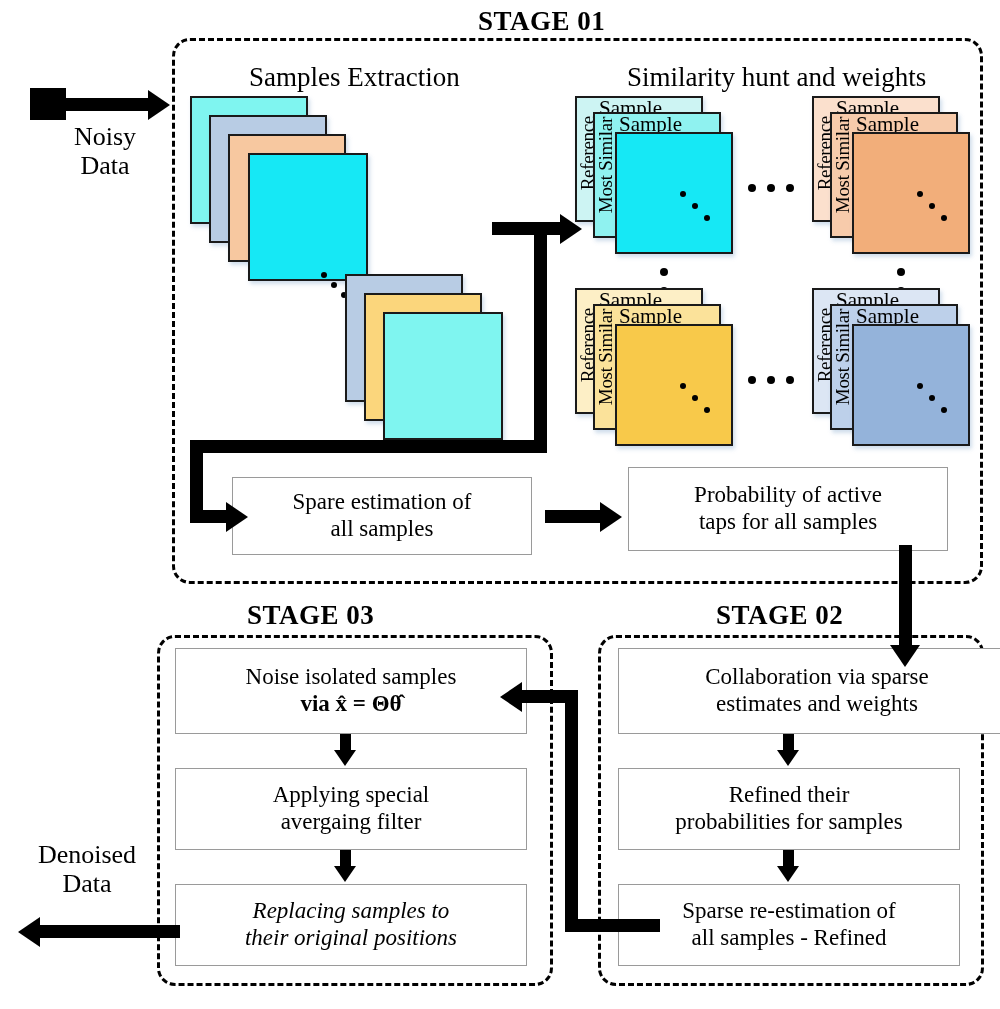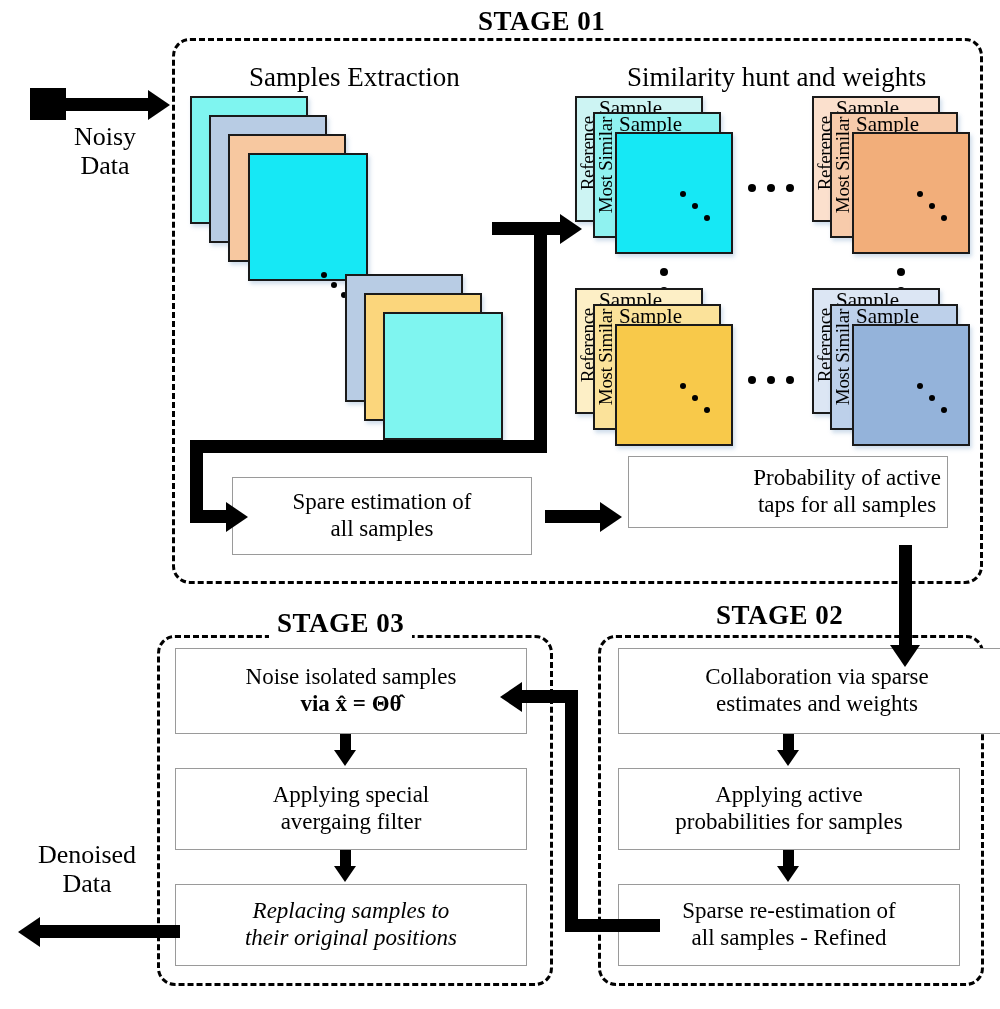--- a/index.html
+++ b/index.html
@@ -177,32 +177,32 @@
 <div class="pbox" style="left:232px;top:477px;width:300px;height:78px;">
   <div>
     <div>Spare estimation of</div>
     <div>all samples</div>
   </div>
 </div>
 
 <div class="hbar" style="left:545px;top:510px;width:58px;"></div>
 <div class="ah-r" style="left:600px;top:502px;"></div>
 
-<div class="pbox" style="left:628px;top:456px;width:320px;height:72px;justify-content:flex-end;">
+<div class="pbox" style="left:628px;top:467px;width:320px;height:84px;">
   <div>
     <div>Probability of active</div>
     <div>taps for all samples</div>
   </div>
 </div>
 
 <div class="vbar" style="left:899px;top:545px;height:105px;"></div>
 <div class="ah-d" style="left:890px;top:645px;"></div>
 
 <div class="stage-box" style="left:157px;top:635px;width:390px;height:345px;"></div>
-<div class="stage-title" style="left:269px;top:600px;margin-top:8px;">STAGE 03</div>
+<div class="stage-title" style="left:239px;top:600px;">STAGE 03</div>
 
 <div class="pbox" style="left:175px;top:648px;width:352px;height:86px;">
   <div>
     <div>Noise isolated samples</div>
     <div style="font-weight:bold;">via  x̂ = Θθ̂</div>
   </div>
 </div>
 <div class="vbar-thin" style="left:340px;top:734px;height:20px;"></div>
 <div class="ah-d-sm" style="left:334px;top:750px;"></div>
 
@@ -236,21 +236,21 @@
   <div>
     <div>Collaboration via sparse</div>
     <div>estimates and weights</div>
   </div>
 </div>
 <div class="vbar-thin" style="left:783px;top:734px;height:20px;"></div>
 <div class="ah-d-sm" style="left:777px;top:750px;"></div>
 
 <div class="pbox" style="left:618px;top:768px;width:342px;height:82px;">
   <div>
-    <div>Applying active</div>
+    <div>Refined their</div>
     <div>probabilities for samples</div>
   </div>
 </div>
 <div class="vbar-thin" style="left:783px;top:850px;height:20px;"></div>
 <div class="ah-d-sm" style="left:777px;top:866px;"></div>
 
 <div class="pbox" style="left:618px;top:884px;width:342px;height:82px;">
   <div>
     <div>Sparse re-estimation of</div>
     <div>all samples - Refined</div>

